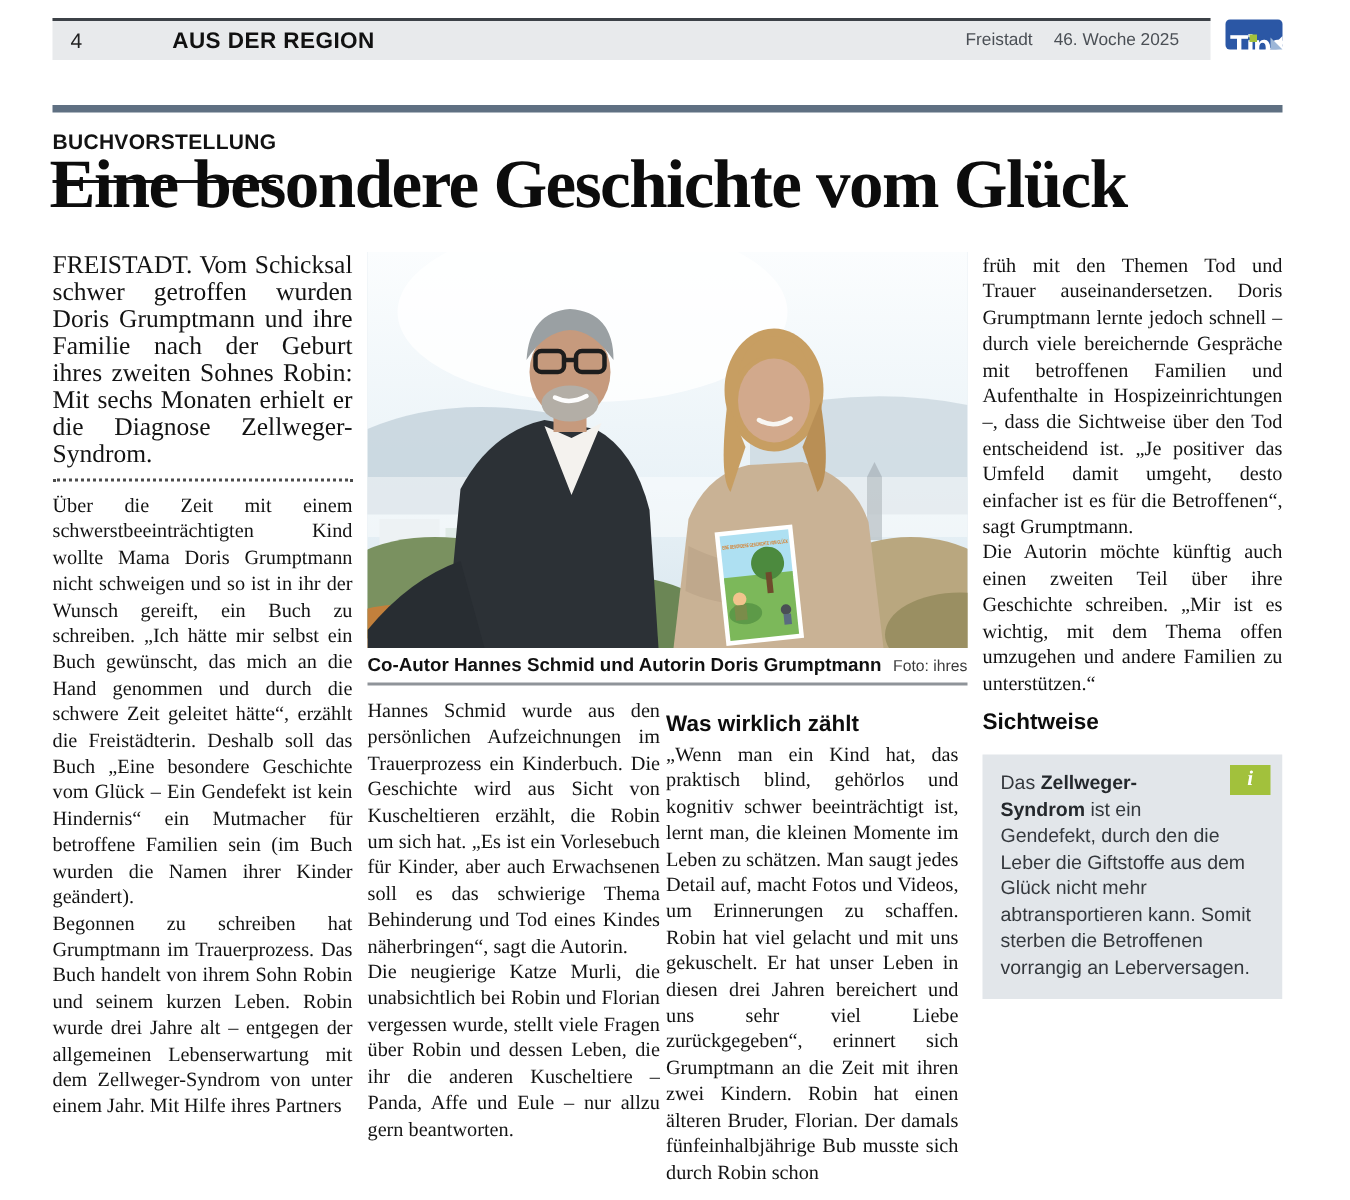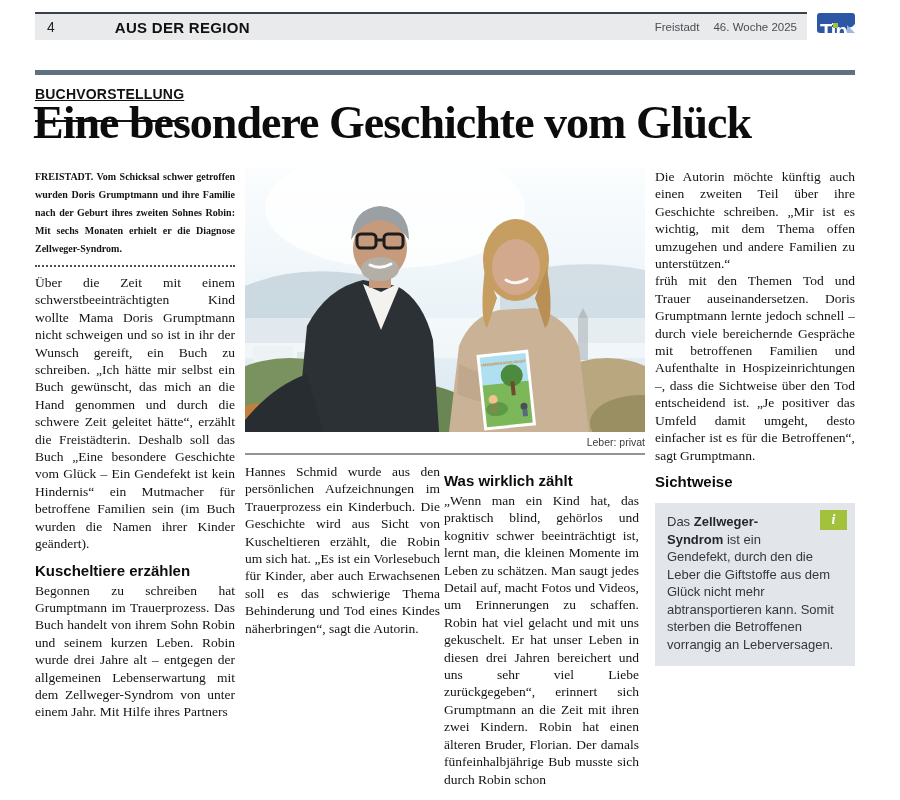--- a/index.html
+++ b/index.html
@@ -5,43 +5,43 @@
   html,body{margin:0;padding:0;background:#fff;}
   .page{position:relative;width:900px;height:800px;background:#fff;overflow:hidden;
         font-family:"Liberation Serif",serif;color:#131313;}
 
   
   .hdr{position:absolute;left:35px;top:12px;width:820px;height:40px;}
   .pagebar{height:26px;margin-right:48px;background:#e8eaec;border-top:2px solid #3c4147;
            display:flex;align-items:center;}
   .pagenum{margin-left:12px;font:14px "Liberation Sans",sans-serif;color:#222;}
   .section{margin-left:60px;font:bold 15px "Liberation Sans",sans-serif;letter-spacing:.3px;color:#111;}
-  .edition{margin-left:auto;margin-right:10px;font:11.5px "Liberation Sans",sans-serif;color:#4a4f55;}
+  .edition{margin-left:auto;margin-right:21px;font:11.5px "Liberation Sans",sans-serif;color:#4a4f55;}
   .edition .sp{margin-left:14px;}
   .logo{position:absolute;right:0;top:1px;width:38px;height:20px;background:#2b57a5;border-radius:3px;}
   .logo-text{position:absolute;left:3px;top:7px;color:#fff;font:bold 20px "Liberation Sans",sans-serif;letter-spacing:-1px;}
   .logo-dot{position:absolute;left:16px;top:10px;width:5px;height:5px;background:#a2c13c;}
   .logo-fold{position:absolute;right:0;bottom:0;width:0;height:0;border-style:solid;
              border-width:0 0 9px 9px;border-color:transparent transparent #fff transparent;}
   .logo-fold:after{content:"";position:absolute;left:-8px;top:1px;width:0;height:0;border-style:solid;
              border-width:8px 0 0 8px;border-color:transparent transparent transparent #9db7d8;}
 
   
   .slate{position:absolute;left:35px;top:70px;width:820px;height:5px;background:#5f7082;}
   .kicker{position:absolute;left:35px;top:86px;font:bold 14px "Liberation Sans",sans-serif;
-          letter-spacing:.2px;border-bottom:2px solid #141414;padding-bottom:18px;text-decoration:underline;}
+          letter-spacing:.2px;border-bottom:2px solid #141414;padding-bottom:18px;}
   .headline{position:absolute;left:33px;top:99px;margin:0;font-weight:bold;font-size:46px;
             letter-spacing:-1px;line-height:1.05;white-space:nowrap;color:#0c0c0c;}
 
   
   .columns{position:absolute;left:35px;top:168px;width:820px;height:627px;display:flex;gap:10px;overflow:hidden;}
   .colnarrow{width:200px;flex:none;}
   .mid{width:400px;flex:none;}
   p{margin:0;font-size:13.5px;line-height:17.4px;text-align:justify;hyphens:auto;}
-  .lead{font-weight:bold;font-size:10px;line-height:18px;}
+  .lead{font-weight:normal;font-size:17px;line-height:18px;}
   .dotted{height:0;border-bottom:2px dotted #4c4c4c;margin:7px 0 7px;}
   h2{margin:9px 0 3px;font:bold 15px "Liberation Sans",sans-serif;color:#0d0d0d;}
 
   
   figure{margin:0;}
   .photo{display:block;width:400px;height:264px;background:#dfe9f0;}
   figcaption{display:flex;align-items:baseline;border-bottom:2px solid #8f9499;padding:4px 0 5px;margin-bottom:8px;}
   .cap{font:bold 12.5px "Liberation Sans",sans-serif;color:#111;}
   .credit{margin-left:auto;font:10.5px "Liberation Sans",sans-serif;color:#3c3c3c;}
   .midcols{display:flex;gap:4px;}
@@ -76,21 +76,20 @@
   <div class="slate"></div>
   <div class="kicker">BUCHVORSTELLUNG</div>
   <h1 class="headline">Eine besondere Geschichte vom Glück</h1>
 
   <main class="columns">
 
     <section class="colnarrow">
       <p class="lead">FREISTADT. Vom Schicksal schwer getroffen wurden Doris Grumptmann und ihre Familie nach der Geburt ihres zweiten Sohnes Robin: Mit sechs Monaten erhielt er die Diagnose Zellweger-Syndrom.</p>
       <div class="dotted"></div>
       <p>Über die Zeit mit einem schwerstbeeinträchtigten Kind wollte Mama Doris Grumptmann nicht schweigen und so ist in ihr der Wunsch gereift, ein Buch zu schreiben. „Ich hätte mir selbst ein Buch gewünscht, das mich an die Hand genommen und durch die schwere Zeit geleitet hätte“, erzählt die Freistädterin. Deshalb soll das Buch „Eine besondere Geschichte vom Glück – Ein Gendefekt ist kein Hindernis“ ein Mutmacher für betroffene Familien sein (im Buch wurden die Namen ihrer Kinder geändert).</p>
-      <h2>Kuscheltiere erzählen</h2>
       <p>Begonnen zu schreiben hat Grumptmann im Trauerprozess. Das Buch handelt von ihrem Sohn Robin und seinem kurzen Leben. Robin wurde drei Jahre alt – entgegen der allgemeinen Lebenserwartung mit dem Zellweger-Syndrom von unter einem Jahr. Mit Hilfe ihres Partners</p>
     </section>
 
     <section class="mid">
       <figure>
         <svg class="photo" viewBox="0 0 400 264" xmlns="http://www.w3.org/2000/svg">
           <defs>
             <linearGradient id="sky" x1="0" y1="0" x2="0" y2="1">
               <stop offset="0" stop-color="#fbfdfe"></stop>
                 <stop offset="0.6" stop-color="#e9f2f7"></stop>
@@ -152,37 +151,39 @@
             <rect x="266" y="214" width="4" height="14" fill="#6e4b2c"></rect>
             <ellipse cx="250" cy="240" rx="11" ry="7" fill="#5d9a48"></ellipse>
             <circle cx="247" cy="230" r="4.5" fill="#f2c48d"></circle>
             <rect x="243" y="234" width="8" height="10" fill="#7a8c4a"></rect>
             <circle cx="277" cy="240" r="3.5" fill="#4a4f55"></circle>
             <rect x="275" y="243" width="5" height="7" fill="#5a6b80"></rect>
             <text x="261" y="196" text-anchor="middle" font-family="Liberation Sans, sans-serif" font-size="3.6" font-weight="bold" fill="#d97b24" textLength="44" lengthAdjust="spacingAndGlyphs">EINE BESONDERE GESCHICHTE VOM GLÜCK</text>
           </g>
         </svg>
         <figcaption>
-          <span class="credit">Leber: privat</span>
+          <span class="cap">Co-Autor Hannes Schmid und Autorin Doris Grumptmann</span>
+          <span class="credit">Foto: ihres</span>
         </figcaption>
       </figure>
       <div class="midcols">
         <div class="mcol">
           <p>Hannes Schmid wurde aus den persönlichen Aufzeichnungen im Trauerprozess ein Kinderbuch. Die Geschichte wird aus Sicht von Kuscheltieren erzählt, die Robin um sich hat. „Es ist ein Vorlesebuch für Kinder, aber auch Erwachsenen soll es das schwierige Thema Behinderung und Tod eines Kindes näherbringen“, sagt die Autorin.</p>
+          <p>Die neugierige Katze Murli, die unabsichtlich bei Robin und Florian vergessen wurde, stellt viele Fragen über Robin und dessen Leben, die ihr die anderen Kuscheltiere – Panda, Affe und Eule – nur allzu gern beantworten.</p>
         </div>
         <div class="mcol">
           <h2>Was wirklich zählt</h2>
           <p>„Wenn man ein Kind hat, das praktisch blind, gehörlos und kognitiv schwer beeinträchtigt ist, lernt man, die kleinen Momente im Leben zu schätzen. Man saugt jedes Detail auf, macht Fotos und Videos, um Erinnerungen zu schaffen. Robin hat viel gelacht und mit uns gekuschelt. Er hat unser Leben in diesen drei Jahren bereichert und uns sehr viel Liebe zurückgegeben“, erinnert sich Grumptmann an die Zeit mit ihren zwei Kindern. Robin hat einen älteren Bruder, Florian. Der damals fünfeinhalbjährige Bub musste sich durch Robin schon</p>
         </div>
       </div>
     </section>
 
     <section class="colnarrow">
+      <p>früh mit den Themen Tod und Trauer auseinandersetzen. Doris Grumptmann lernte jedoch schnell – durch viele bereichernde Gespräche mit betroffenen Familien und Aufenthalte in Hospizeinrichtungen –, dass die Sichtweise über den Tod entscheidend ist. „Je positiver das Umfeld damit umgeht, desto einfacher ist es für die Betroffenen“, sagt Grumptmann.</p>
       <p>Die Autorin möchte künftig auch einen zweiten Teil über ihre Geschichte schreiben. „Mir ist es wichtig, mit dem Thema offen umzugehen und andere Familien zu unterstützen.“</p>
-      <p>früh mit den Themen Tod und Trauer auseinandersetzen. Doris Grumptmann lernte jedoch schnell – durch viele bereichernde Gespräche mit betroffenen Familien und Aufenthalte in Hospizeinrichtungen –, dass die Sichtweise über den Tod entscheidend ist. „Je positiver das Umfeld damit umgeht, desto einfacher ist es für die Betroffenen“, sagt Grumptmann.</p>
       <h2>Sichtweise</h2>
       <aside class="infobox">
         <span class="ibadge">i</span>
         <span>Das</span>
         <b>Zellweger-Syndrom</b>
         <span>ist ein Gendefekt, durch den die Leber die Giftstoffe aus dem Glück nicht mehr abtransportieren kann. Somit sterben die Betroffenen vorrangig an Leberversagen.</span>
       </aside>
     </section>
 
   </main>

